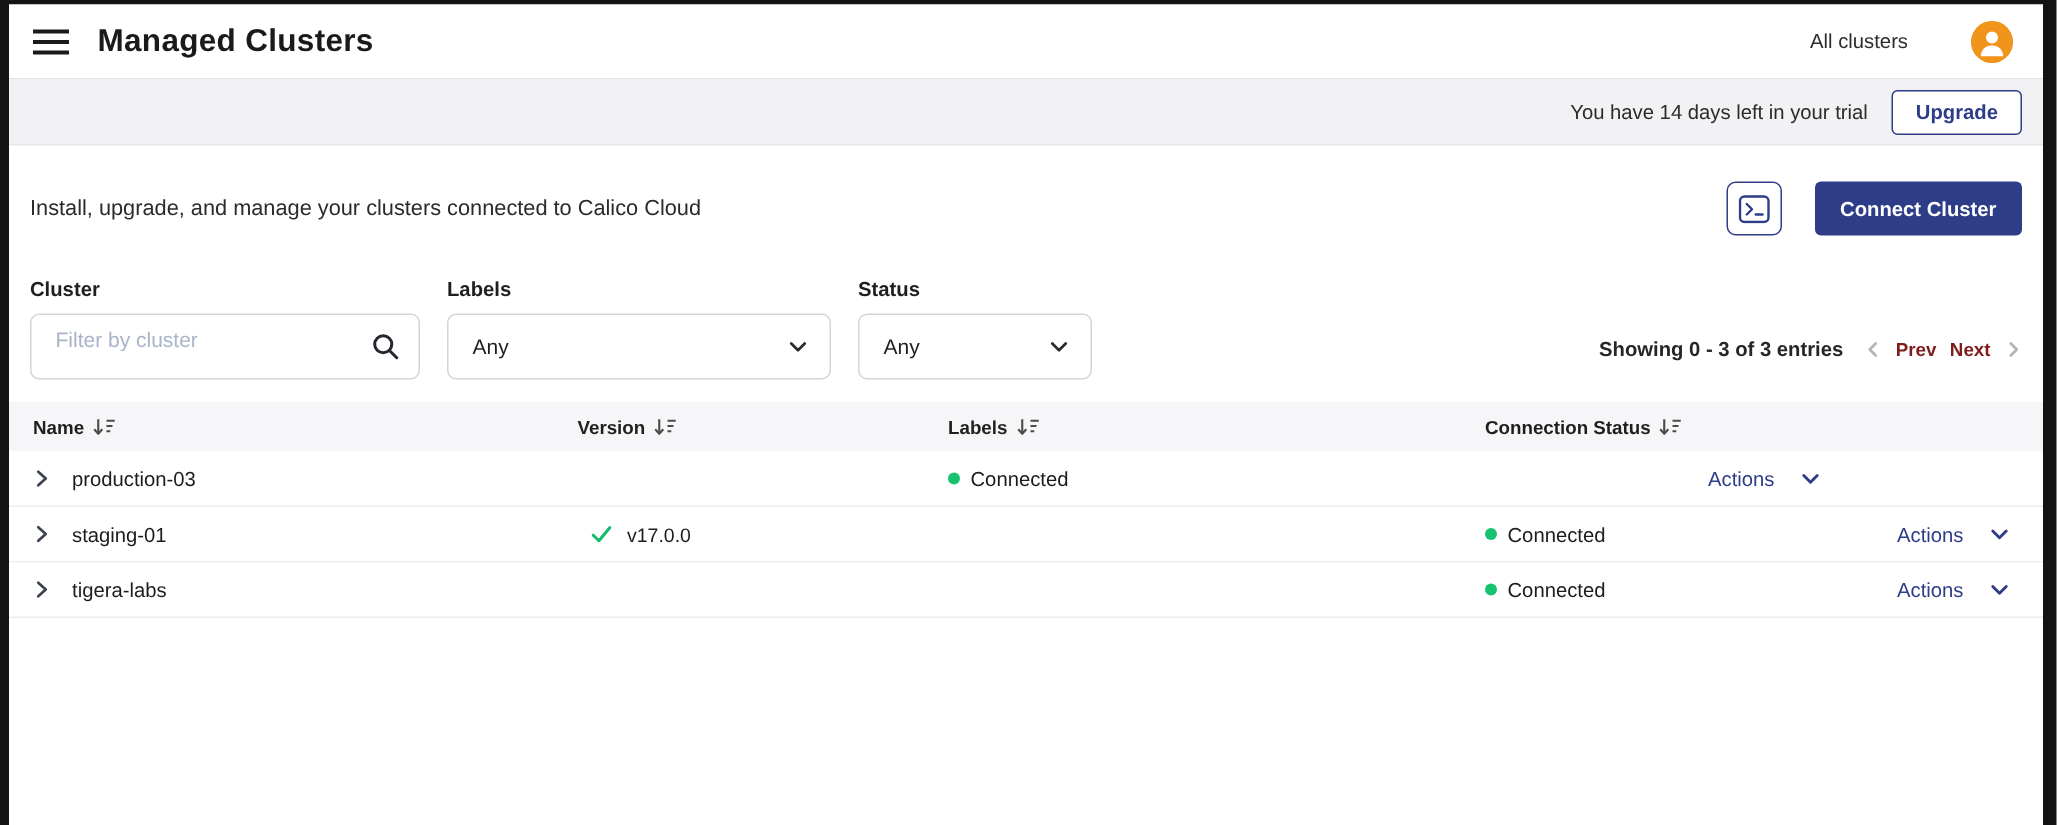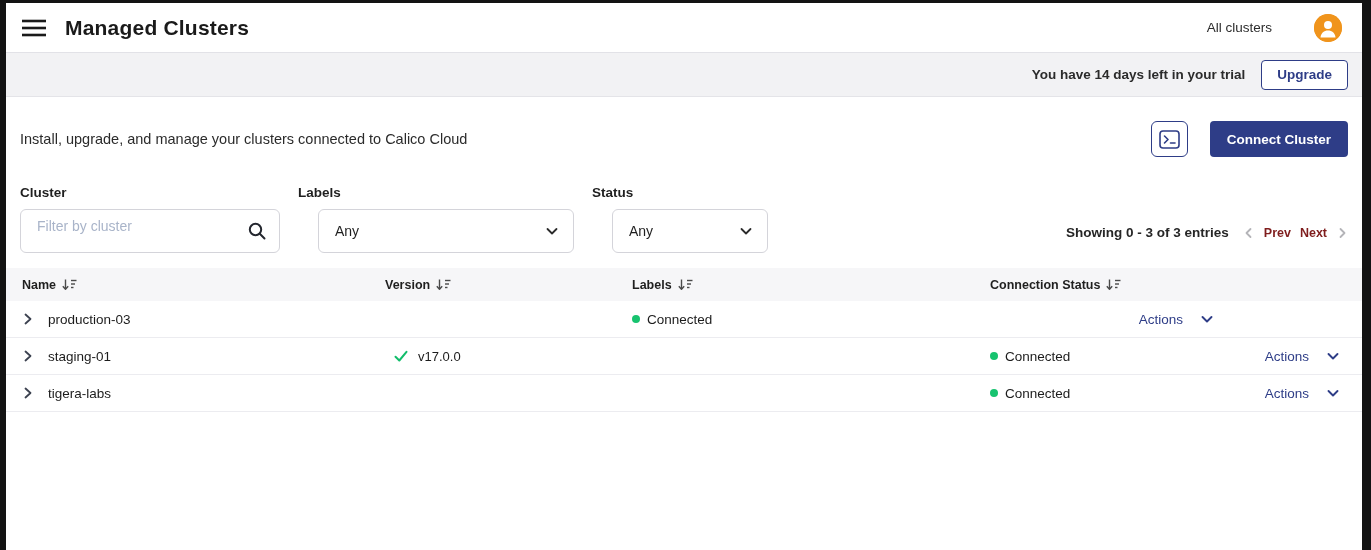--- a/index.html
+++ b/index.html
@@ -53,21 +53,21 @@
     height: 44px;
     flex: 0 0 44px;
     background: #f2f2f4;
     border-bottom: 1px solid #e4e4e8;
     display: flex;
     align-items: center;
     justify-content: flex-end;
     gap: 16px;
     padding-right: 14px;
   }
-  .trial-text { font-size: 13.5px; color: #2b2b2b; font-weight: bold; }
+  .trial-text { font-size: 13.5px; color: #2b2b2b; }
   .upgrade-btn {
     height: 30px;
     padding: 0 15px;
     background: #ffffff;
     border: 1px solid #2e3d87;
     border-radius: 4px;
     color: #2e3d87;
     font-size: 13.5px;
     font-weight: 600;
     font-family: inherit;
@@ -140,21 +140,20 @@
   .select-box {
     height: 44px;
     border: 1px solid #d4d4da;
     border-radius: 6px;
     background: #fff;
     display: flex;
     align-items: center;
     justify-content: space-between;
     padding: 0 14px 0 16px;
     cursor: pointer;
-    margin-left: 20px;
   }
   .select-box.labels-width { width: 256px; }
   .select-box.status-width { width: 156px; }
   .select-value { font-size: 14px; color: #1f1f1f; }
 
   .results-meta {
     margin-left: auto;
     display: flex;
     align-items: center;
     gap: 14px;

